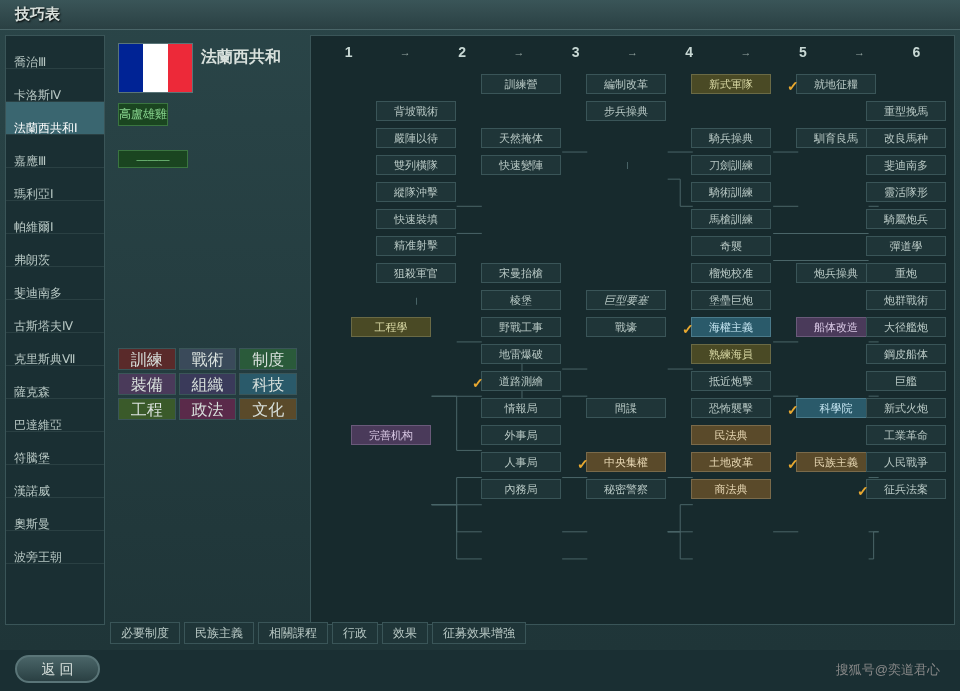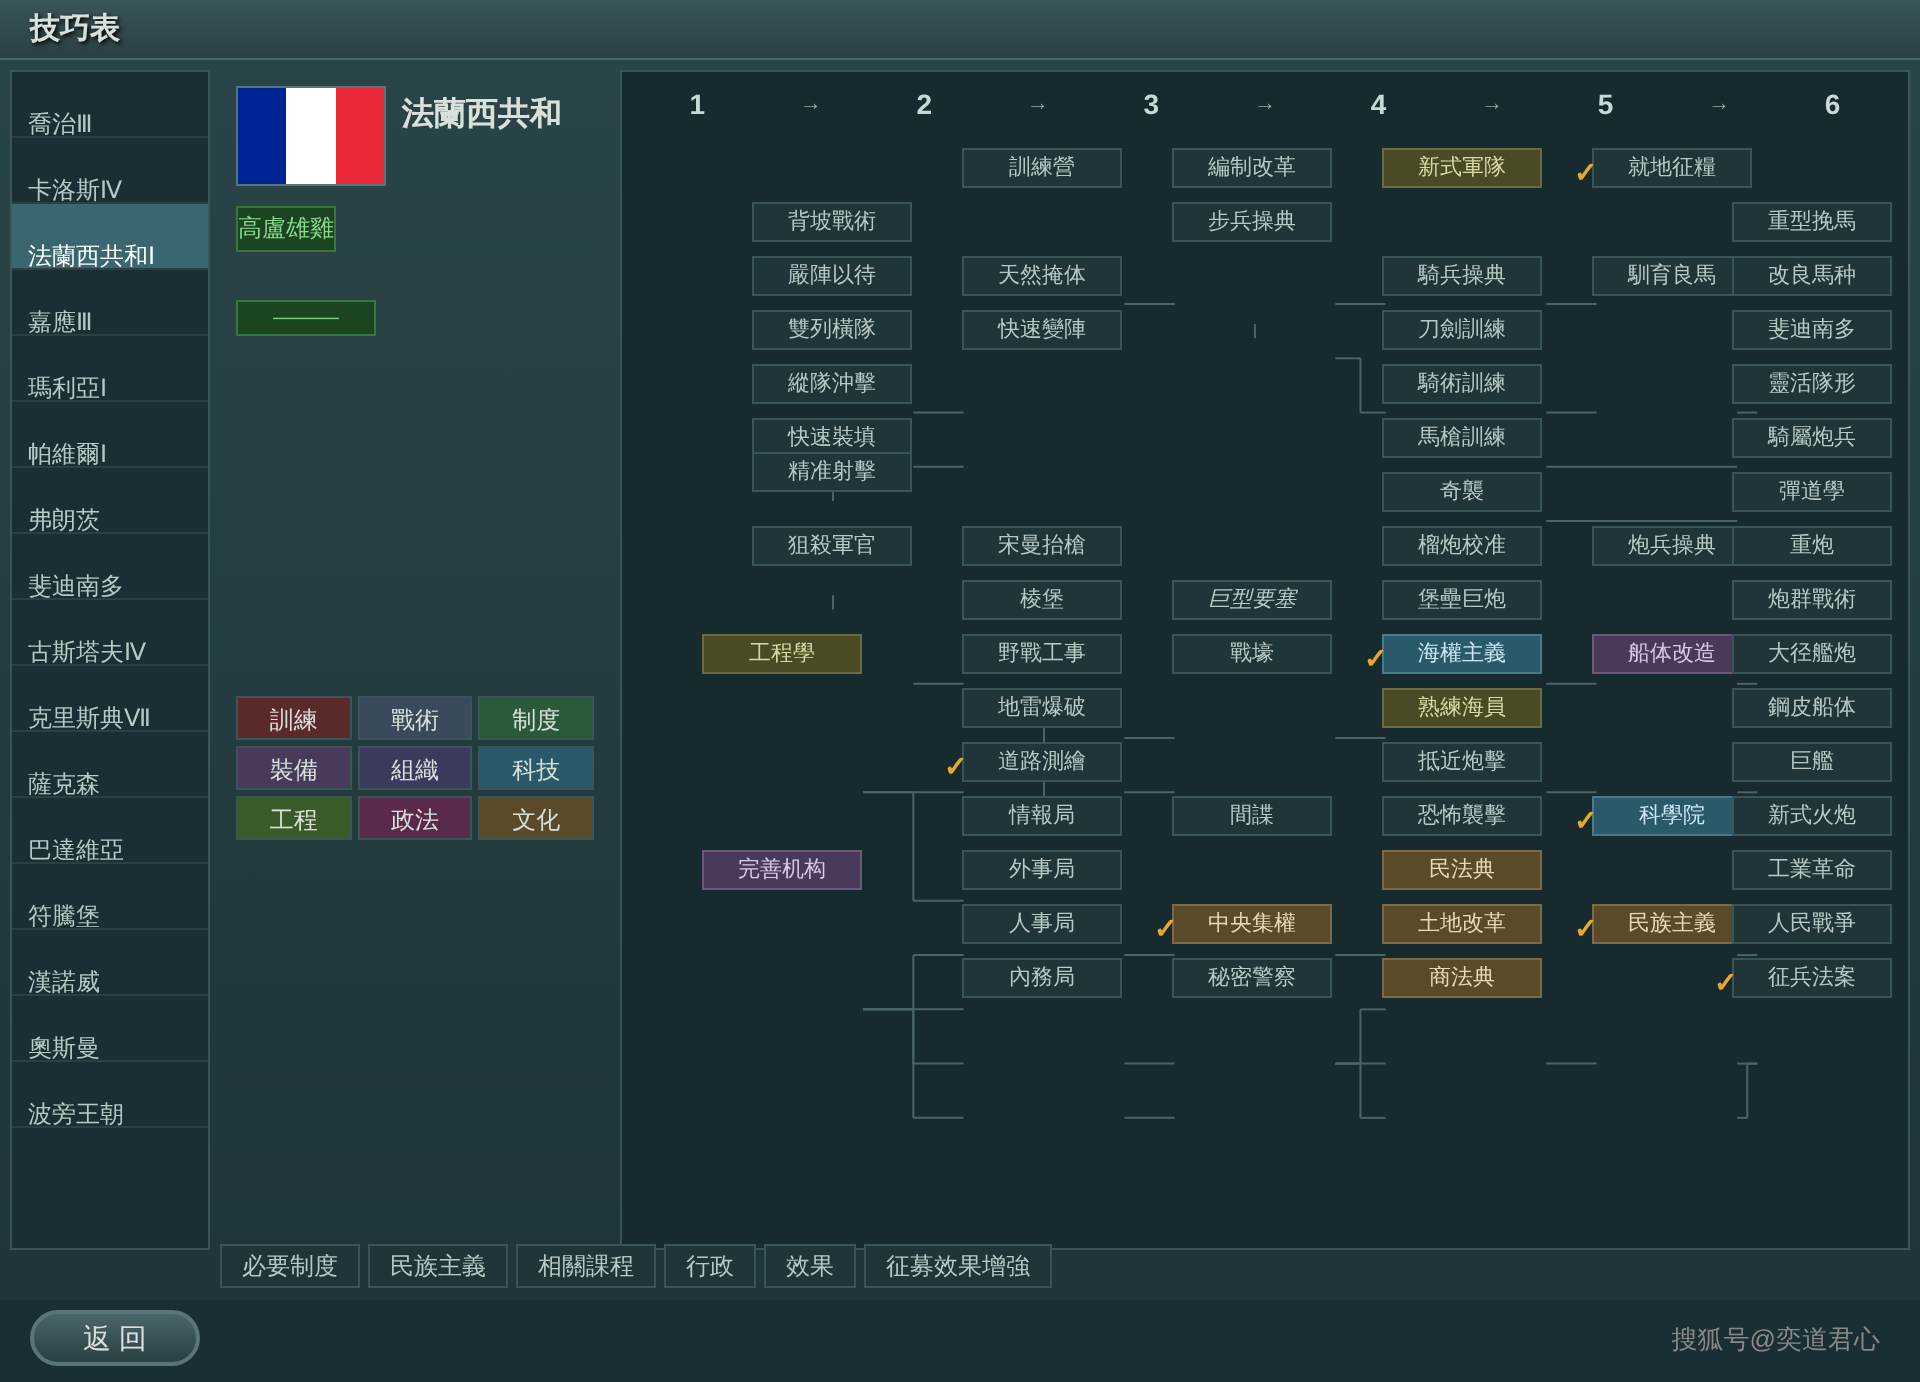--- a/index.html
+++ b/index.html
@@ -13,21 +13,21 @@
 .content { flex:1; display:flex; gap:5px; }
 .faction-panel { width:195px; padding:8px; }
 .faction-hdr { display:flex; gap:8px; align-items:flex-start; margin-bottom:10px; }
 .flag { width:75px; height:50px; border:1px solid #5a7578; display:flex; }
 .flag div { flex:1; }
 .fname { font-size:16px; color:#d8e0dc; font-weight:bold; padding-top:4px; }
 .tag { display:inline-block; background:#1a4520; border:1px solid #3a7540; color:#8ad890; padding:2px 0; font-size:12px; margin-bottom:24px; }
 .desc { font-size:12px; color:#98a8a4; line-height:1.5; margin-bottom:10px; }
 .prog { width:70px; height:18px; background:#1a4520; border:1px solid #3a7540; color:#7ac880; font-size:11px; text-align:center; line-height:16px; }
 .cat-grid { display:grid; grid-template-columns:repeat(3,1fr); gap:3px; margin-top:180px; }
-.cat { height:22px; line-height:22px; text-align:center; font-size:12px; color:#d8e0dc; border:1px solid #3a5558; cursor:pointer; }
+.cat { height:22px; line-height:22px; text-align:center; font-size:16px; color:#d8e0dc; border:1px solid #3a5558; cursor:pointer; }
 .cat.c1{background:#5a2a2a}.cat.c2{background:#3a4a5a}.cat.c3{background:#2a5a3a}
 .cat.c4{background:#4a3a5a}.cat.c5{background:#3a3a5a}.cat.c6{background:#2a5a6a}
 .cat.c7{background:#3a5a2a}.cat.c8{background:#5a2a4a}.cat.c9{background:#5a4a2a}
 .tree-panel { flex:1; position:relative; background:#172a2d; border:1px solid #3a5558; }
 .col-hdr { position:absolute; top:6px; left:0; right:0; height:20px; display:flex; justify-content:space-around; align-items:center; padding:0 10px; }
 .col-n { color:#c8d8d4; font-size:14px; font-weight:bold; }
 .arr { color:#98a8a4; font-size:11px; }
 .tree { position:absolute; top:30px; left:0; right:0; bottom:0; }
 .node { position:absolute; width:80px; height:20px; line-height:18px; text-align:center; font-size:11px; color:#b8c8c4; background:#1f3538; border:1px solid #3a5558; cursor:pointer; }
 .node.olive { background:#4a4a25; border-color:#6a6a45; color:#d8d8a4; }
@@ -196,21 +196,21 @@
             <div class="node" style="left: 65px; top: 89px;">雙列橫隊</div>
             <div class="node" style="left: 170px; top: 89px;">快速變陣</div>
             <div class="node" style="left: 380px; top: 89px;">刀劍訓練</div>
             <div class="node" style="left: 555px; top: 89px;">斐迪南多</div>
             <div class="node" style="left: 65px; top: 116px;">縱隊沖擊</div>
             <div class="node" style="left: 380px; top: 116px;">騎術訓練</div>
             <div class="node" style="left: 555px; top: 116px;">靈活隊形</div>
             <div class="node" style="left: 65px; top: 143px;">快速裝填</div>
             <div class="node" style="left: 380px; top: 143px;">馬槍訓練</div>
             <div class="node" style="left: 555px; top: 143px;">騎屬炮兵</div>
-            <div class="node" style="left: 65px; top: 160px;">精准射擊</div>
+            <div class="node" style="left: 65px; top: 170px; font-family: Liberation Mono, monospace;">精准射擊</div>
             <div class="node" style="left: 380px; top: 170px;">奇襲</div>
             <div class="node" style="left: 555px; top: 170px;">彈道學</div>
             <div class="node" style="left: 65px; top: 197px;">狙殺軍官</div>
             <div class="node" style="left: 170px; top: 197px;">宋曼抬槍</div>
             <div class="node" style="left: 380px; top: 197px;">榴炮校准</div>
             <div class="node" style="left: 485px; top: 197px;">炮兵操典</div>
             <div class="node" style="left: 555px; top: 197px;">重炮</div>
             <div class="node" style="left: 170px; top: 224px;">棱堡</div>
             <div class="node" style="left: 275px; top: 224px; font-style: italic;">巨型要塞</div>
             <div class="node" style="left: 380px; top: 224px;">堡壘巨炮</div>

